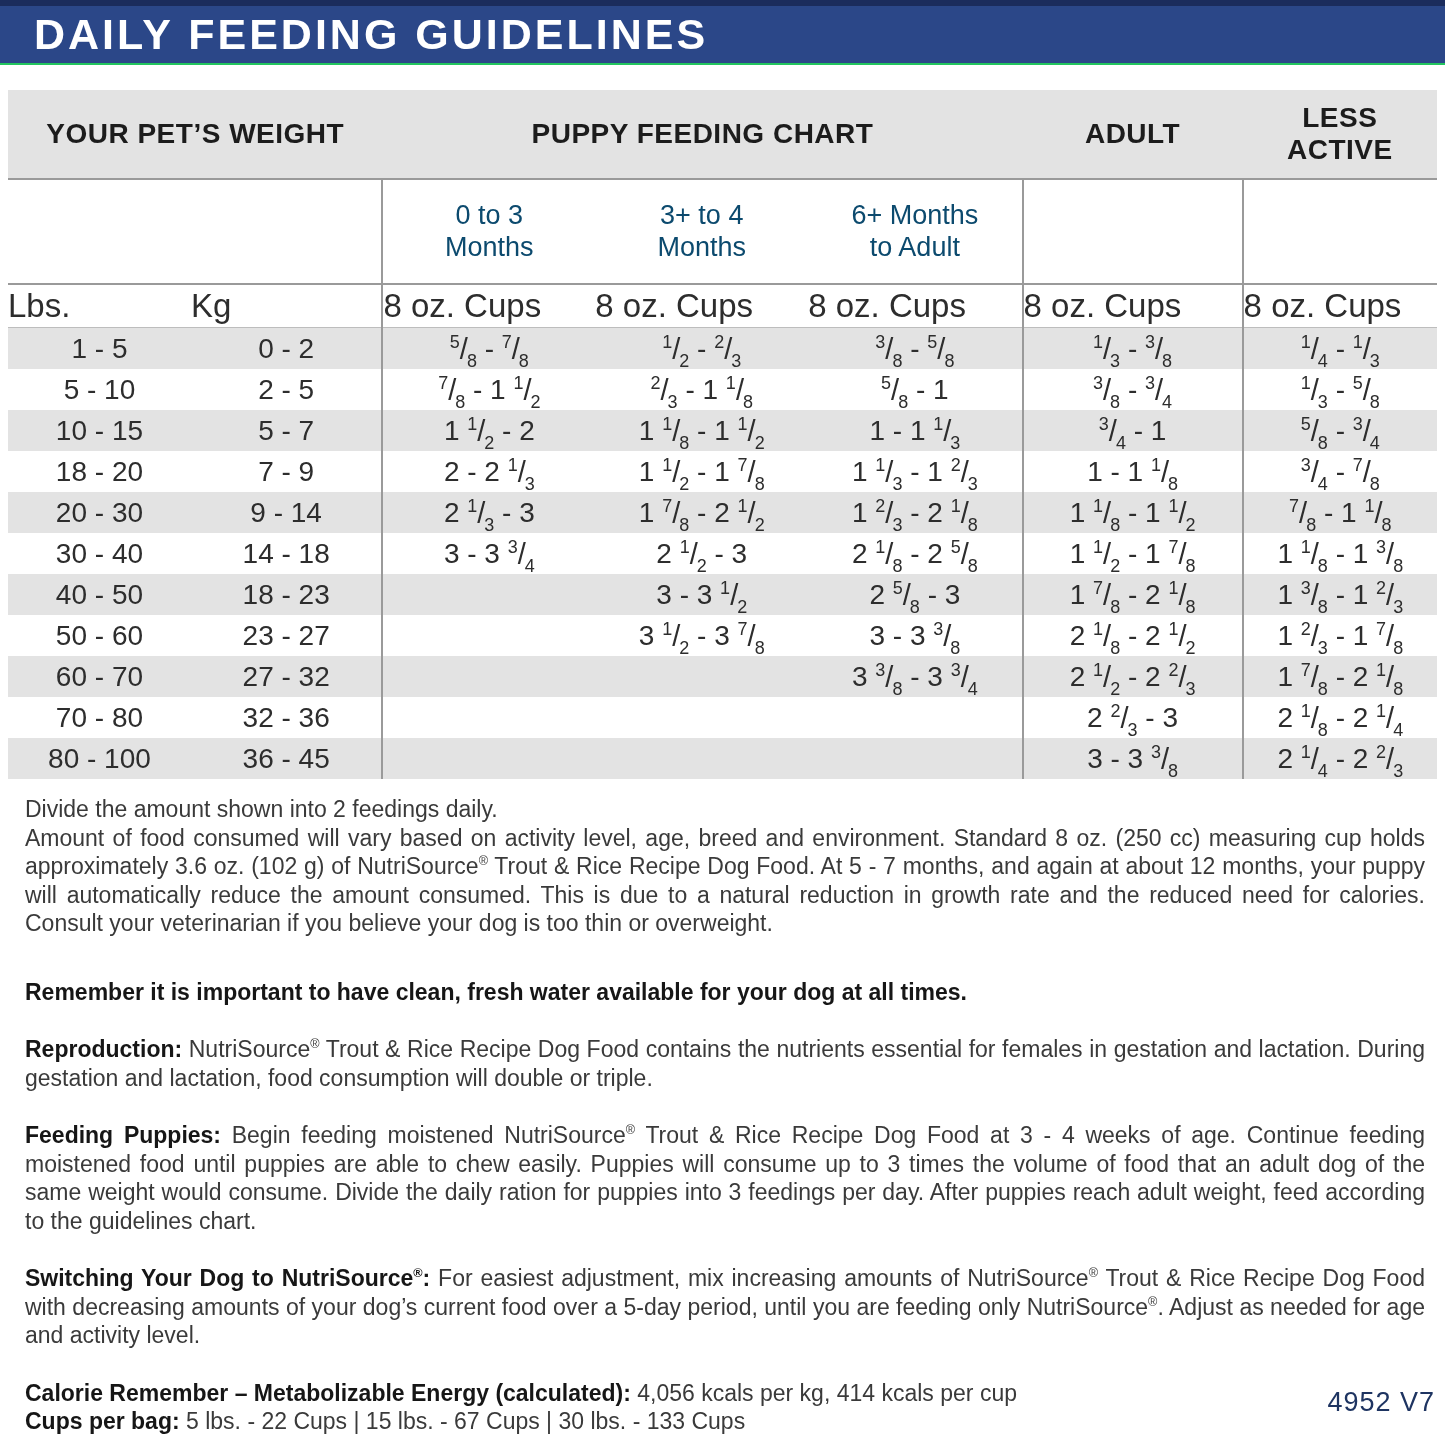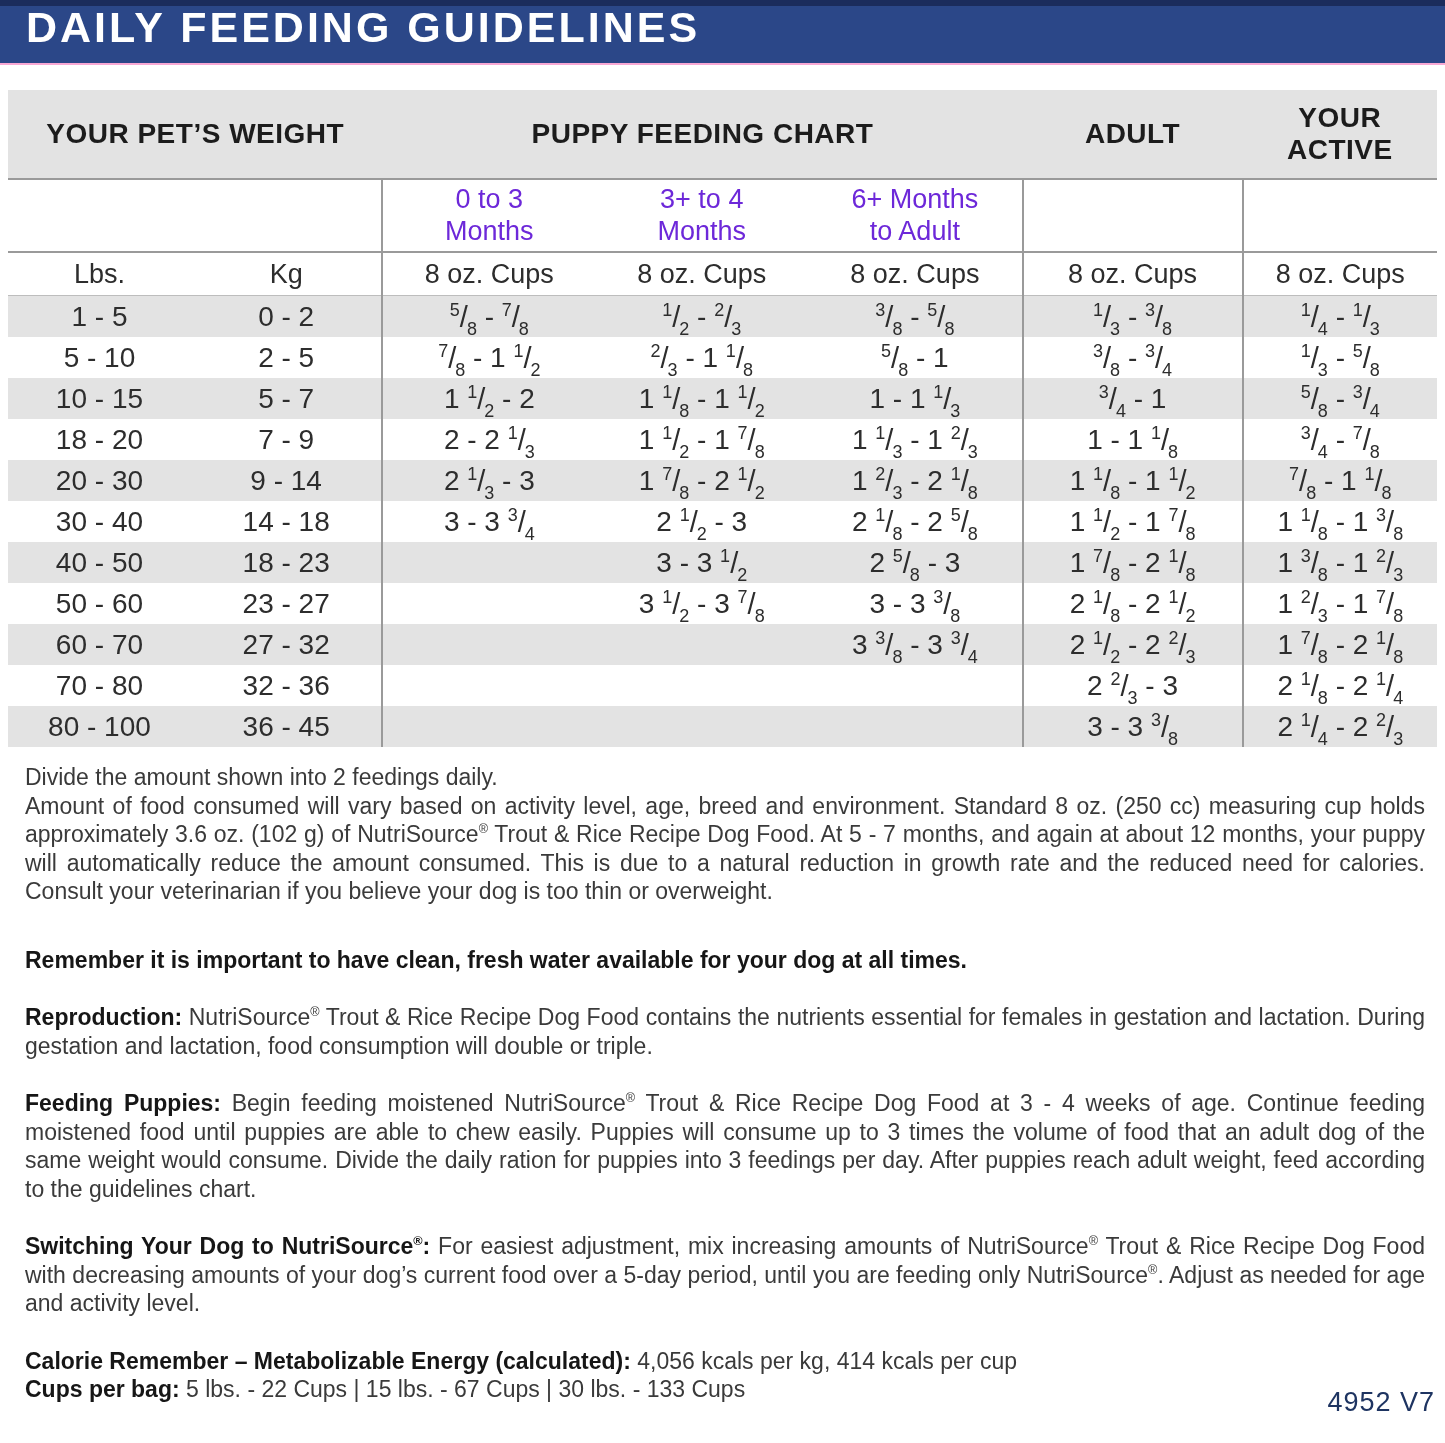--- a/index.html
+++ b/index.html
@@ -6,24 +6,24 @@
   body{
     width:1445px;height:1443px;position:relative;overflow:hidden;
     font-family:"Liberation Sans", sans-serif;
     -webkit-font-smoothing:antialiased;
   }
 
   
   .title-bar{
     height:57px;background:#2b4788;
     border-top:6px solid #1b2c5c;
-    border-bottom:2px solid #f9a8d4;
+    border-bottom:2px solid #22c55e;
     box-sizing:content-box;
-    display:flex;align-items:flex-start;
-    padding-left:26px;
+    display:flex;align-items:center;
+    padding-left:34px;
   }
   .title-bar h1{
     margin:0;color:#ffffff;font-size:43px;font-weight:bold;
     letter-spacing:3px;line-height:1;
   }
 
   
   table.feed{
     width:1429px;margin:25px 8px 0 8px;
     border-collapse:collapse;table-layout:fixed;
@@ -31,27 +31,27 @@
   col.c1{width:12.8%} col.c2{width:13.4%} col.c3{width:14.9%}
   col.c4{width:14.9%} col.c5{width:15.0%} col.c6{width:15.4%} col.c7{width:13.6%}
 
   tr.group-row th{
     background:#e3e3e3;height:49px;
     font-size:28px;font-weight:bold;color:#1c1c1c;
     letter-spacing:0.5px;text-align:center;vertical-align:middle;
     border-bottom:2px solid #9a9a9a;padding:12px;
   }
   tr.age-row th{
-    height:71px;font-size:27px;font-weight:normal;color:#6d28d9;
+    height:71px;font-size:27px;font-weight:normal;color:#0c4a6e;
     text-align:center;vertical-align:middle;line-height:1.18;
-    white-space:pre-line;border-bottom:2px solid #9a9a9a;padding:0;
+    white-space:pre-line;border-bottom:2px solid #9a9a9a;padding:16px;
   }
   tr.unit-row th{
-    height:42px;font-size:27px;font-weight:normal;color:#2d2d2d;
-    text-align:center;vertical-align:middle;
+    height:42px;font-size:33px;font-weight:normal;color:#2d2d2d;
+    text-align:left;vertical-align:middle;
     border-bottom:1px solid #bdbdbd;padding:0;
   }
   tbody td{
     height:41px;font-size:28px;color:#2d2d2d;text-align:center;
     vertical-align:middle;padding:0;line-height:1;white-space:nowrap;
   }
   tbody tr:nth-child(odd) td{background:#e3e3e3;}
   .vl{border-left:2px solid #9a9a9a;}
 
   
@@ -93,21 +93,21 @@
       <col class="c4">
       <col class="c5">
       <col class="c6">
       <col class="c7">
   </colgroup>
   <thead>
     <tr class="group-row">
       <th colspan="2">YOUR PET’S WEIGHT</th>
       <th colspan="3">PUPPY FEEDING CHART</th>
       <th>ADULT</th>
-      <th>YOUR ACTIVE</th>
+      <th>LESS ACTIVE</th>
     </tr>
     <tr class="age-row">
       <th colspan="2"></th>
       <th class="vl">0 to 3
 Months</th>
       <th>3+ to 4
 Months</th>
       <th>6+ Months
 to Adult</th>
       <th class="vl"></th>

